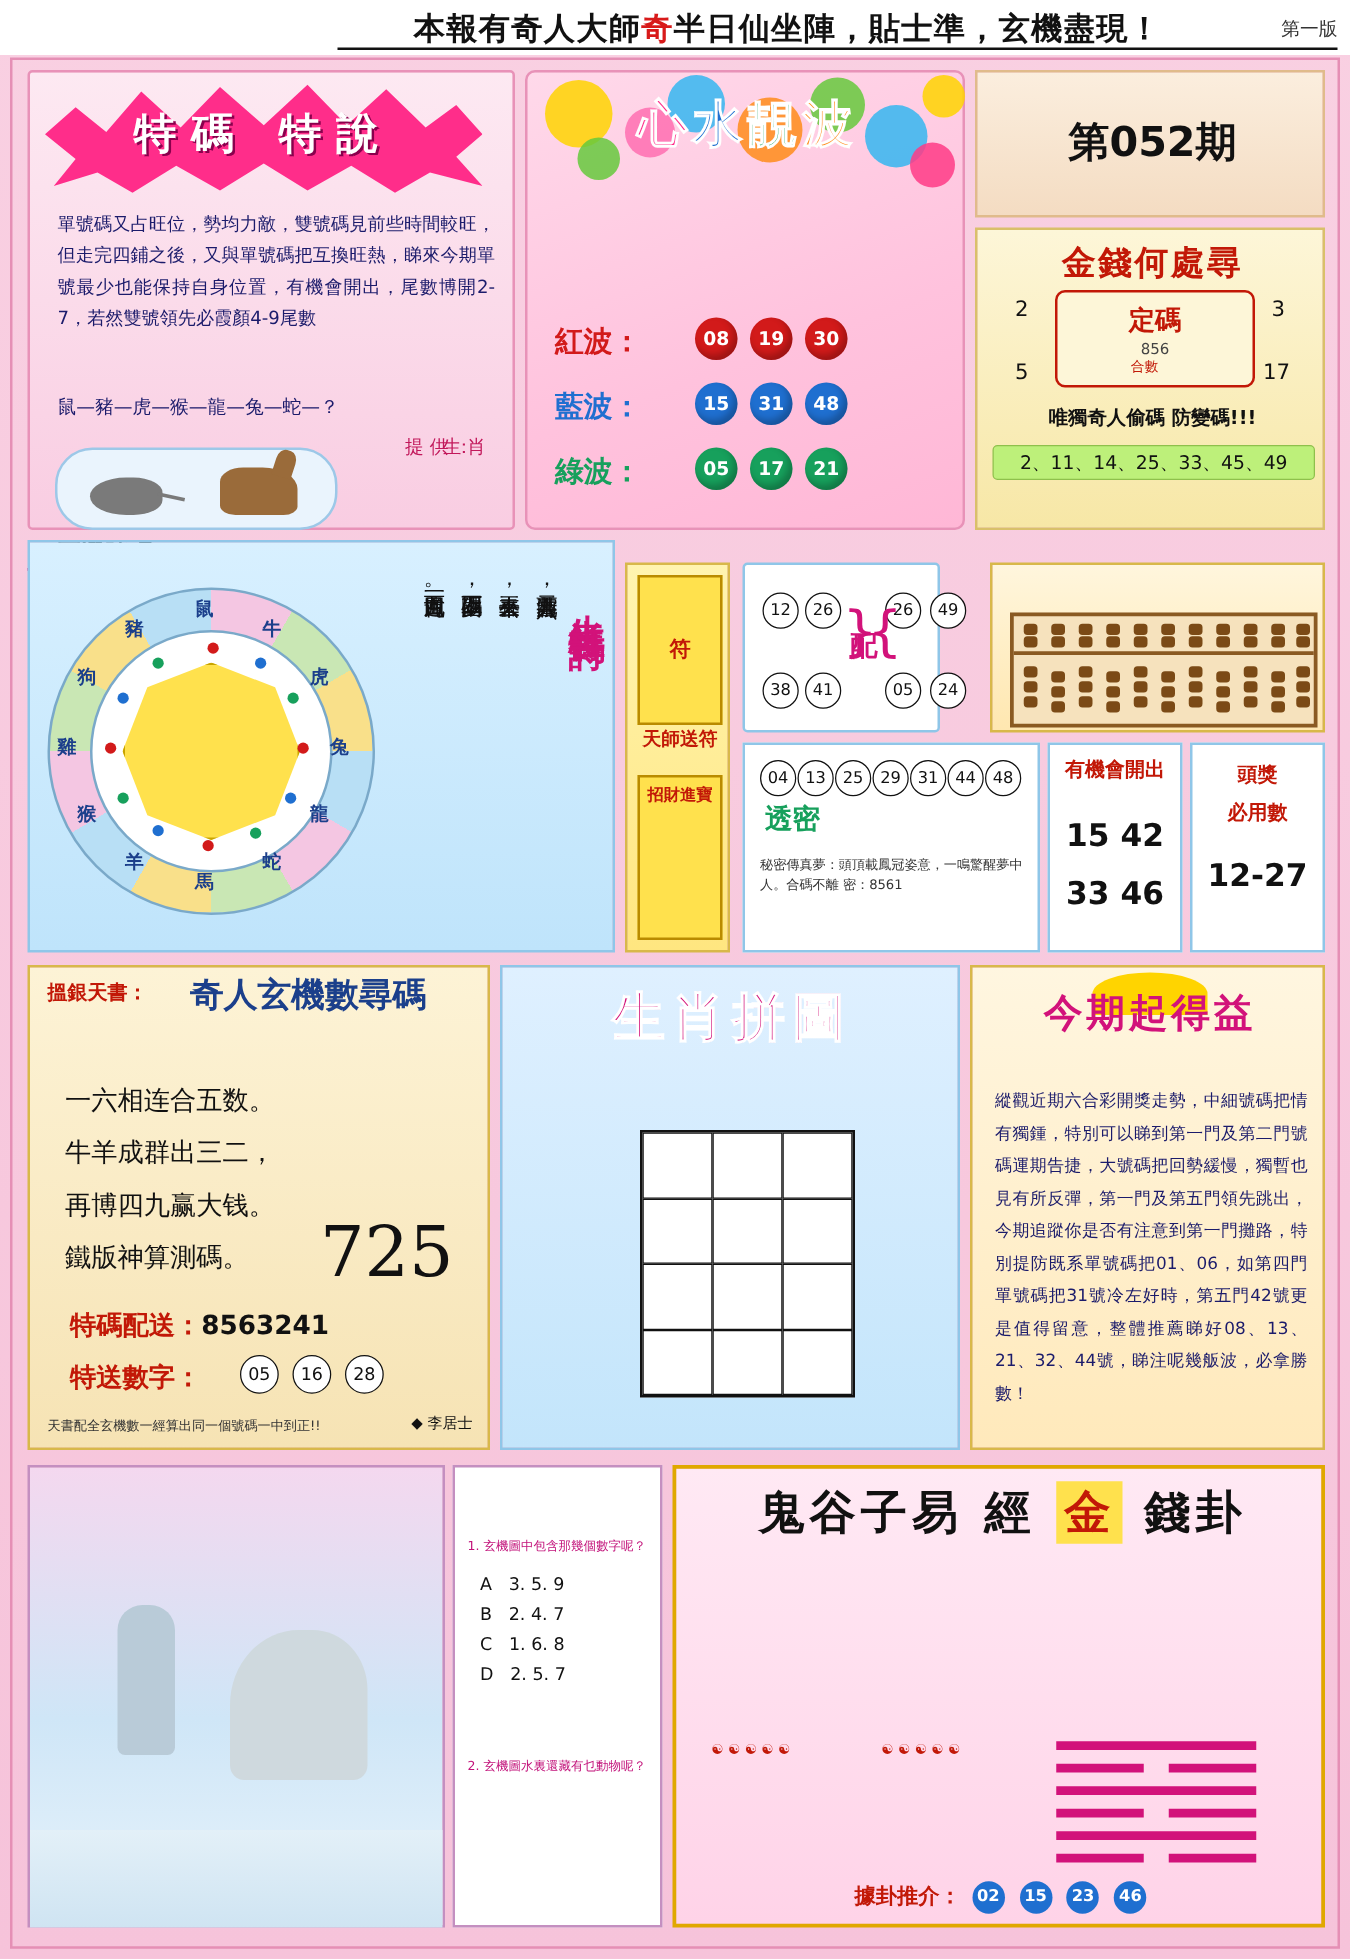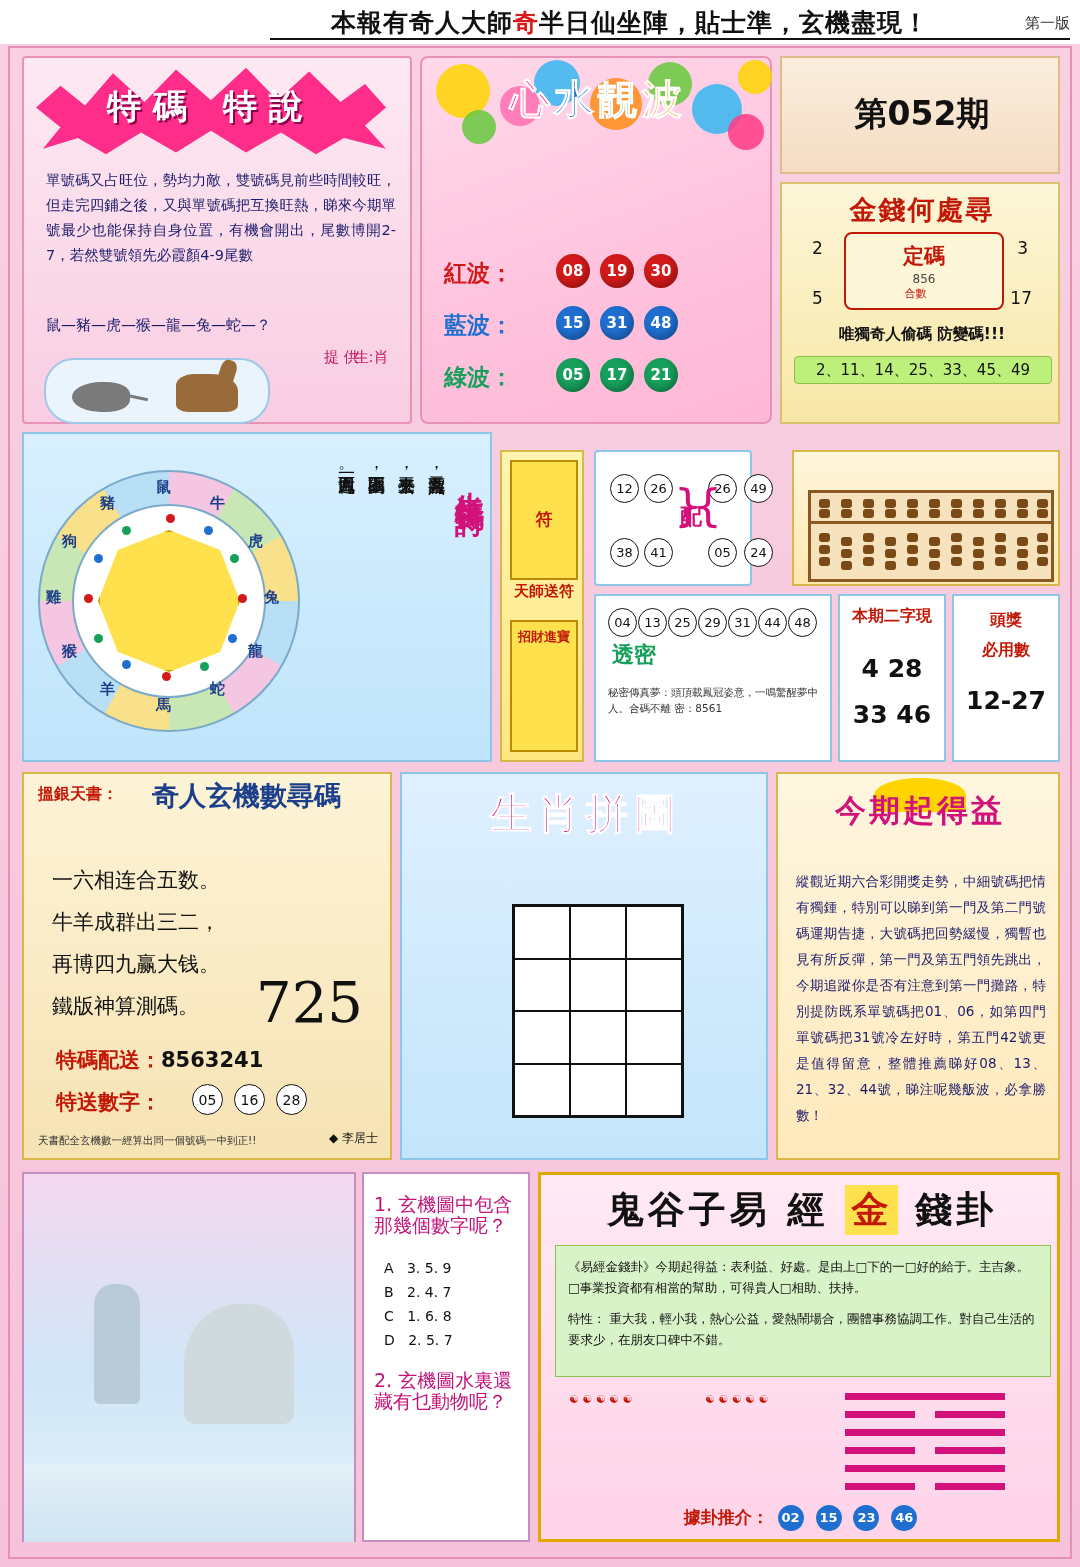--- a/index.html
+++ b/index.html
@@ -197,21 +197,21 @@
      font-weight:bold;color:#d2127a;letter-spacing:3px;
      font-family:"DejaVu Serif","Liberation Serif",serif;}
   .p14 .body{position:absolute;left:18px;top:94px;width:250px;font-size:13.5px;line-height:26px;
      color:#1b1b6b;text-align:justify;}
 
   
   .p15{left:22px;top:1172px;width:334px;height:370px;
      background:linear-gradient(180deg,#f4d8ef 0%,#cfe6f7 55%,#e7f3fb 100%);
      border:2px solid #c48fc0;}
   .p16{left:362px;top:1172px;width:168px;height:370px;background:#fff;border:2px solid #c48fc0;}
-  .p16 .q{position:absolute;left:10px;font-size:19px;color:#c2127a;line-height:21px;width:152px;}
+  .p16 .q{position:absolute;left:10px;font-size:10px;color:#c2127a;line-height:21px;width:152px;margin-top:33px;}
   .p16 .opt{position:absolute;left:20px;font-size:14px;color:#111;}
   .p17{left:538px;top:1172px;width:522px;height:370px;
      background:linear-gradient(180deg,#ffe9f4 0%,#ffd3e8 100%);border:3px solid #e0a800;}
   .p17 .t{position:absolute;left:0;top:10px;width:522px;text-align:center;font-size:37px;
      font-weight:bold;color:#111;letter-spacing:4px;
      font-family:"DejaVu Serif","Liberation Serif",serif;}
   .p17 .gold{display:inline-block;background:#ffe14d;color:#c21807;padding:0 6px;}
   .p17 .box{position:absolute;left:14px;top:70px;width:494px;height:130px;background:#d9f3c8;
      border:1px solid #8ec04c;}
   .p17 .box p{margin:0;padding:0;font-size:12.5px;line-height:21px;color:#111;}
@@ -443,22 +443,22 @@
     <span class="circ" style="left:72px;top:12px;">25</span>
     <span class="circ" style="left:102px;top:12px;">29</span>
     <span class="circ" style="left:132px;top:12px;">31</span>
     <span class="circ" style="left:162px;top:12px;">44</span>
     <span class="circ" style="left:192px;top:12px;">48</span>
     <div class="tm">透密</div>
     <div class="note">秘密傳真夢：頭頂載鳳冠姿意，一鳴驚醒夢中人。合碼不離   密：8561</div>
   </div>
 
   <div class="panel p10">
-    <div class="hd">本期二字現</div>
-    <div class="bignum" style="top:58px;">4  28</div>
+    <div class="hd">有機會開出</div>
+    <div class="bignum" style="top:58px;">15  42</div>
     <div class="bignum" style="top:104px;">33  46</div>
   </div>
 
   <div class="panel p11">
     <div class="hd" style="top:14px;">頭獎</div>
     <div class="hd" style="top:44px;">必用數</div>
     <div class="bignum" style="top:90px;">12-27</div>
   </div>
 
   <div class="panel p12">
@@ -517,24 +517,20 @@
     <div class="opt" style="top:134px;"><span>C</span>&nbsp;&nbsp;&nbsp;<span>1. 6. 8</span></div>
     <div class="opt" style="top:158px;"><span>D</span>&nbsp;&nbsp;&nbsp;<span>2. 5. 7</span></div>
     <div class="q" style="top:196px;">2. 玄機圖水裏還藏有乜動物呢？</div>
   </div>
 
   <div class="panel p17">
     <div class="t">
       <span>鬼谷子易 經</span>
       <span class="gold">金</span>
       <span>錢卦</span>
-    </div>
-    <div class="box">
-      <p style="padding:10px 12px 0 12px;">《易經金錢卦》今期起得益：表利益、好處。是由上□下的一□好的給于。主吉象。□事業投資都有相當的幫助，可得貴人□相助、扶持。</p>
-      <p style="padding:10px 12px 0 12px;">特性： 重大我，輕小我，熱心公益，愛熱鬧場合，團體事務協調工作。對自己生活的要求少，在朋友口碑中不錯。</p>
     </div>
     <div class="hexwrap">
       <span class="hexline" style="left:290px;top:4px;width:160px;"></span>
       <span class="hexline" style="left:290px;top:22px;width:70px;"></span>
       <span class="hexline" style="left:380px;top:22px;width:70px;"></span>
       <span class="hexline" style="left:290px;top:40px;width:160px;"></span>
       <span class="hexline" style="left:290px;top:58px;width:70px;"></span>
       <span class="hexline" style="left:380px;top:58px;width:70px;"></span>
       <span class="hexline" style="left:290px;top:76px;width:160px;"></span>
       <span class="hexline" style="left:290px;top:94px;width:70px;"></span>

